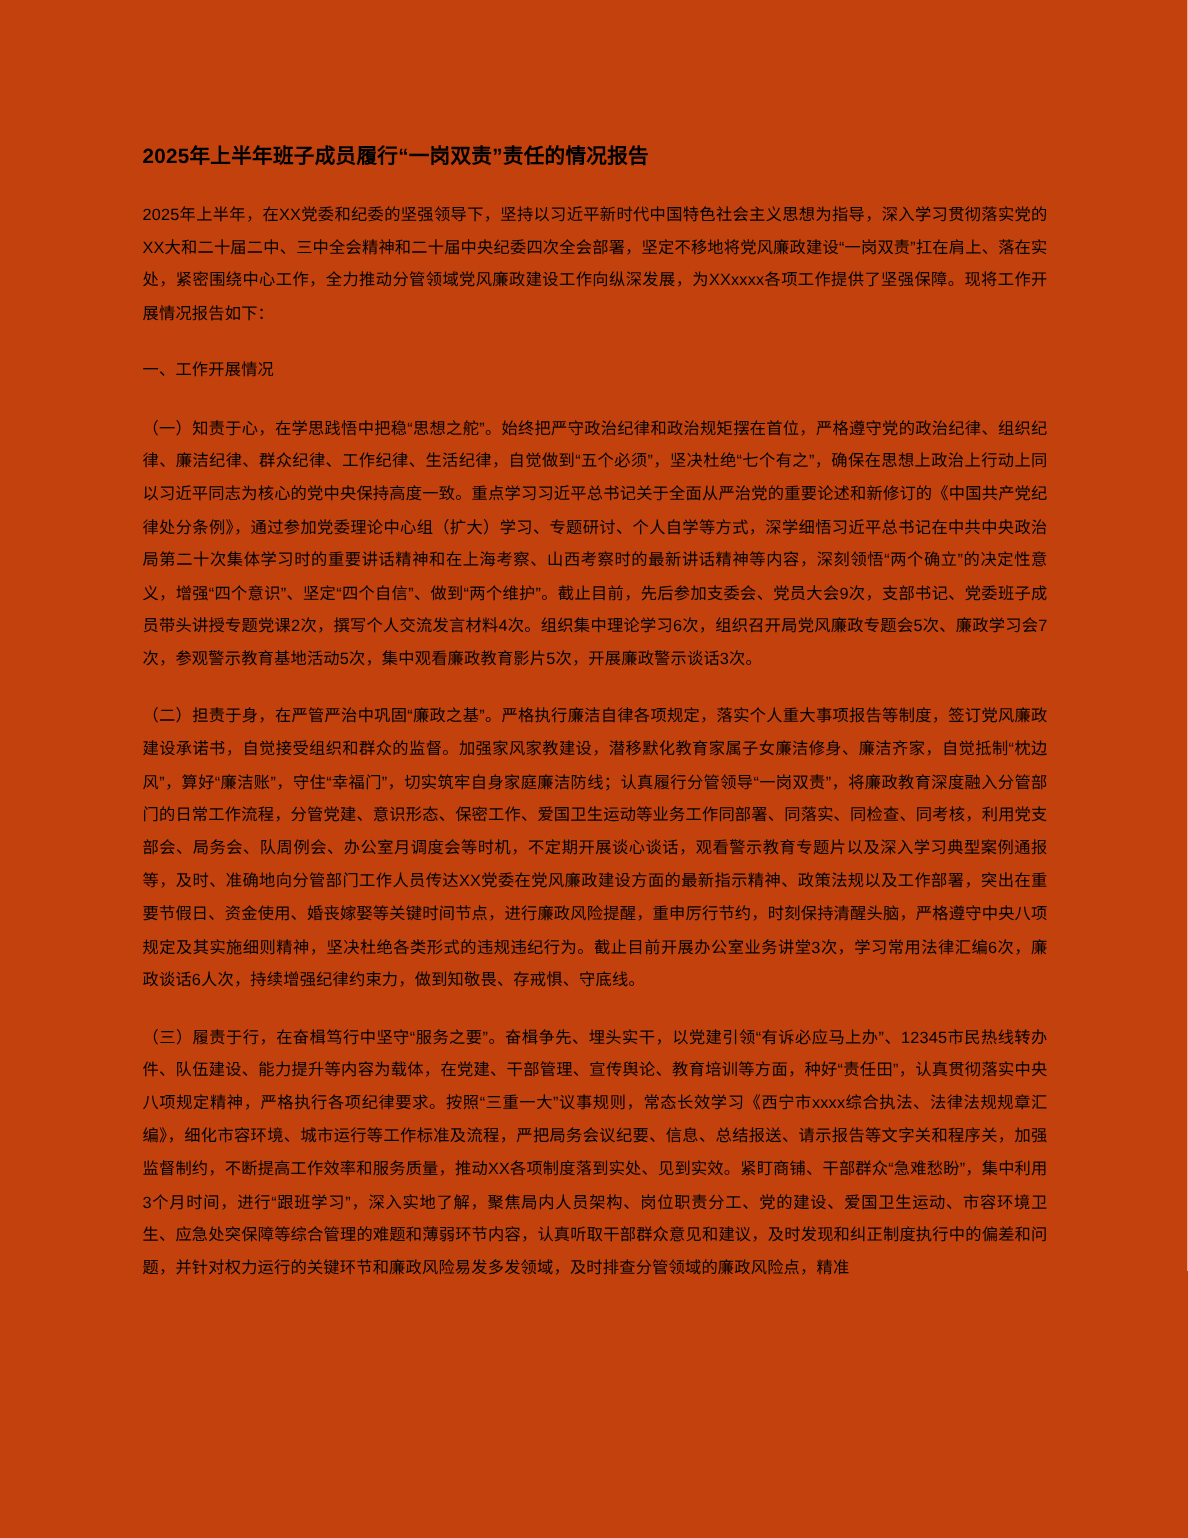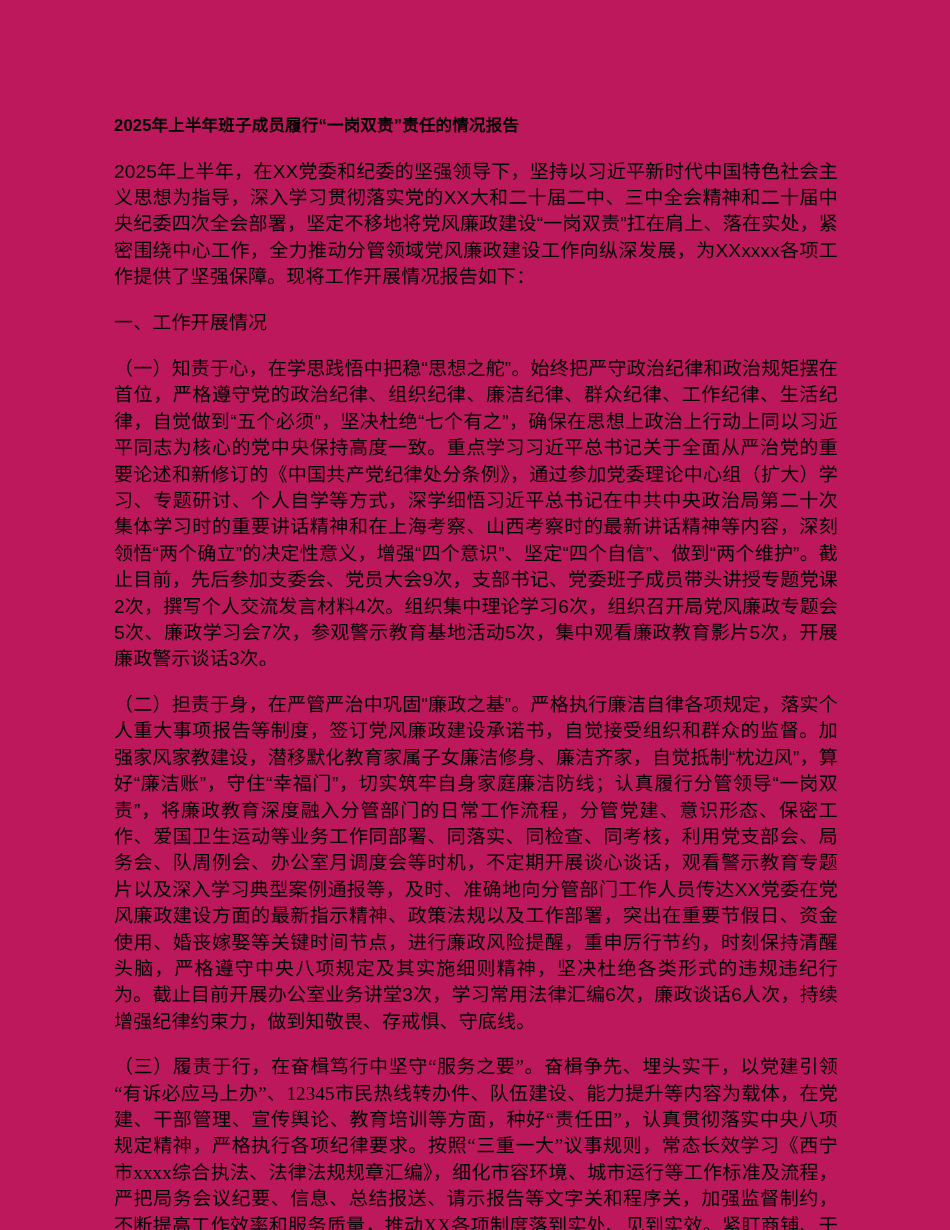--- a/index.html
+++ b/index.html
@@ -13,21 +13,21 @@
     overflow: hidden;
     font-family: "Liberation Sans", "DejaVu Sans", sans-serif;
     color: #000000;
     -webkit-font-smoothing: none;
   }
 
   .page {
     position: relative;
     width: 950px;
     height: 1230px;
-    background: #be185d;
+    background: #c2410c;
     box-sizing: border-box;
   }
 
   .content {
     position: absolute;
     left: 114px;
     top: 113px;
     width: 724px;
   }
 
@@ -35,37 +35,36 @@
     font-size: 16.5px;
     font-weight: bold;
     line-height: 1.55;
     letter-spacing: 0.2px;
     margin: 0 0 20px 0;
     text-align: justify;
     text-justify: inter-ideograph;
   }
 
   .para {
-    font-size: 19px;
+    font-size: 13px;
     font-weight: normal;
     line-height: 26.4px;
     letter-spacing: 0.15px;
     margin: 0 0 19px 0;
     text-align: justify;
     text-justify: inter-ideograph;
     word-break: break-all;
   }
 
   .para.section-heading {
     margin-bottom: 20px;
   }
 
   .para:last-child {
     margin-bottom: 16px;
-    font-family: Liberation Serif, serif;
   }
 </style>
 </head>
 <body>
 
 <div class="page">
   <div class="content">
 
     <h1 class="doc-title">2025年上半年班子成员履行“一岗双责”责任的情况报告</h1>
 

